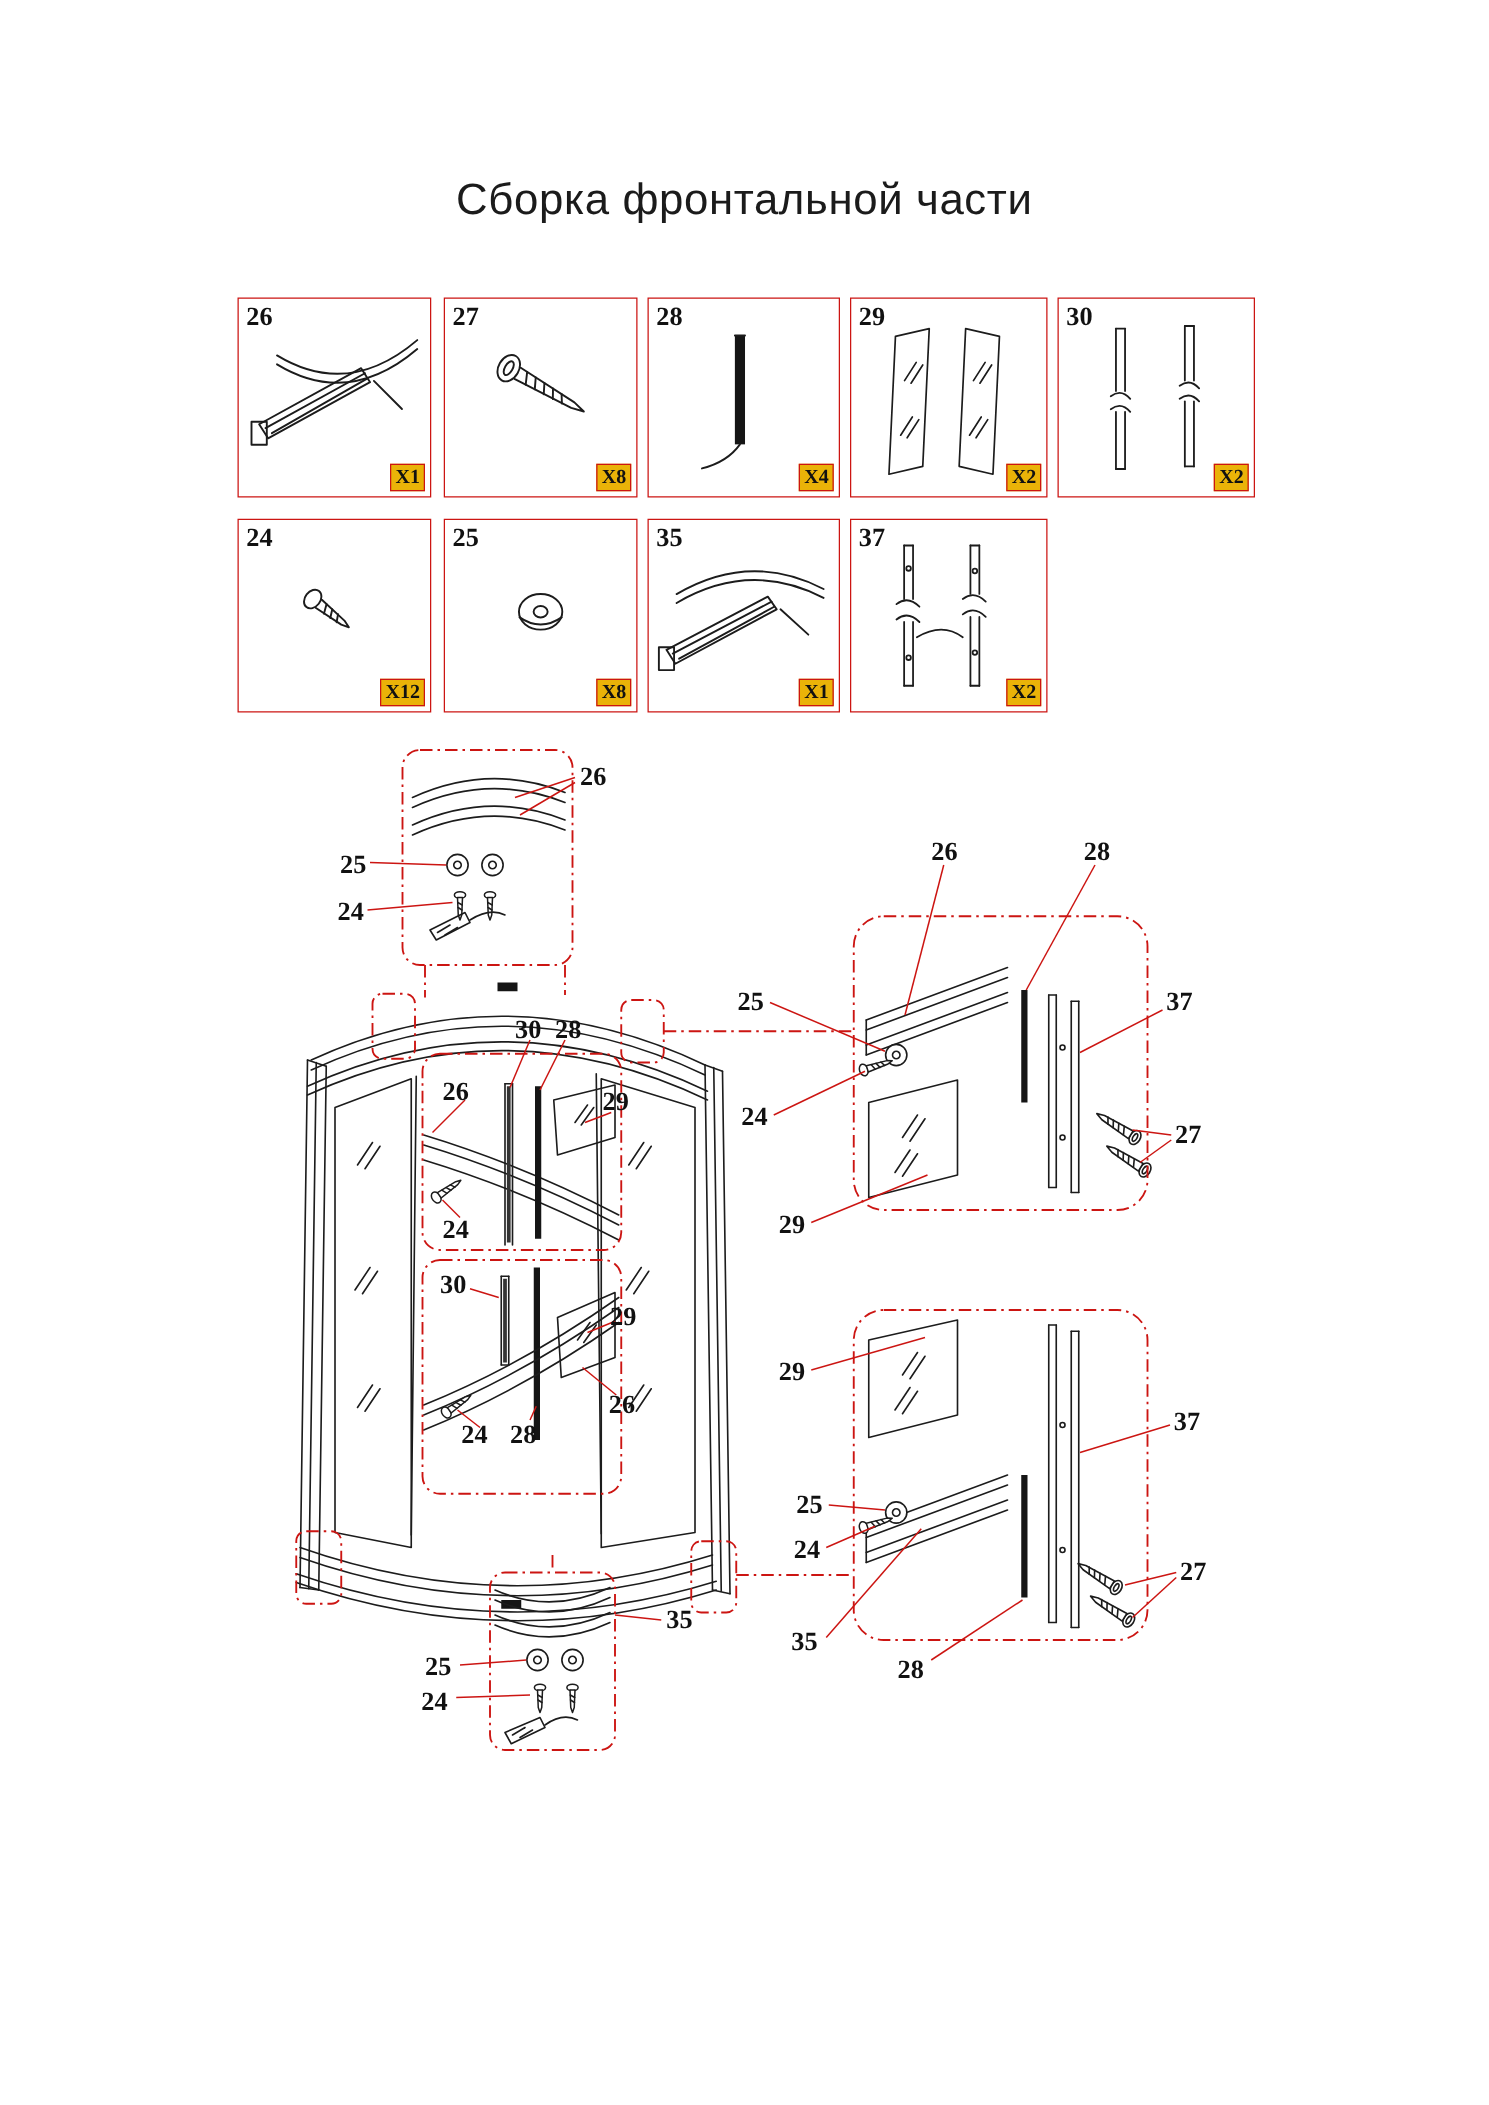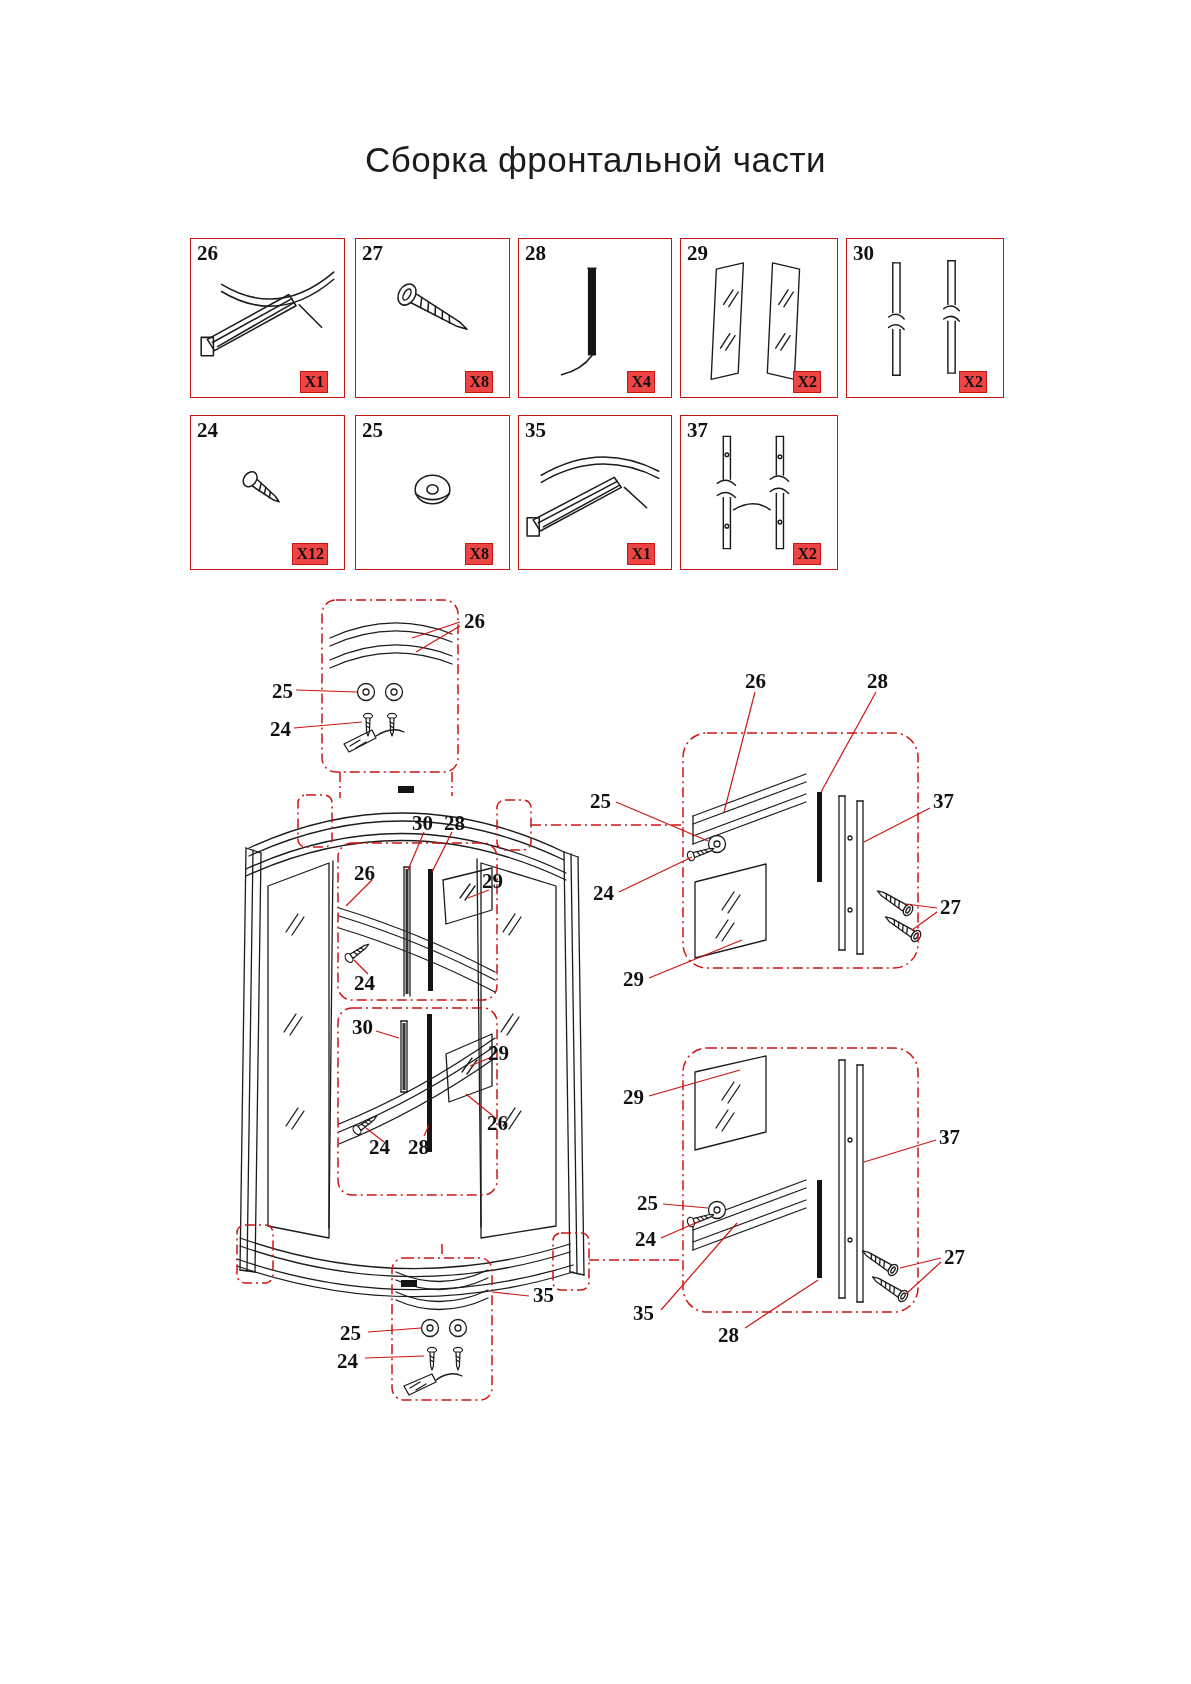--- a/index.html
+++ b/index.html
@@ -2,22 +2,22 @@
 <html><head>
 <meta charset="utf-8">
 <style>
   html,body{margin:0;padding:0;background:#ffffff;}
   .page{position:relative;width:1191px;height:1488px;background:#fff;overflow:hidden;
         font-family:"Liberation Sans",sans-serif;}
   .title{position:absolute;left:0;right:0;top:140px;text-align:center;
          font-size:35px;color:#1b1b1b;letter-spacing:.5px;}
   .part-box{position:absolute;border:1.6px solid #cc1512;background:#fff;box-sizing:border-box;}
   .pnum{position:absolute;top:2px;left:6px;font:bold 21px "Liberation Serif",serif;color:#111;z-index:2;}
-  .pqty{position:absolute;bottom:4px;right:16px;border:1.6px solid #cc1512;padding:0 3px;
-        font:bold 16px "Liberation Serif",serif;line-height:20px;color:#111;background:#ef4444;z-index:2;}
+  .pqty{position:absolute;bottom:4px;right:4px;border:1.6px solid #cc1512;padding:0 3px;
+        font:bold 16px "Liberation Serif",serif;line-height:20px;color:#111;background:#eab308;z-index:2;}
   .pdraw{position:absolute;left:0;top:0;width:100%;height:100%;}
   .assembly{position:absolute;left:0;top:580px;}
   svg text.co{font-family:"Liberation Serif",serif;font-weight:bold;font-size:21px;fill:#111;}
 </style>
 </head>
 <body>
 
 <div class="page">
 
   <div class="title">Сборка фронтальной части</div>

